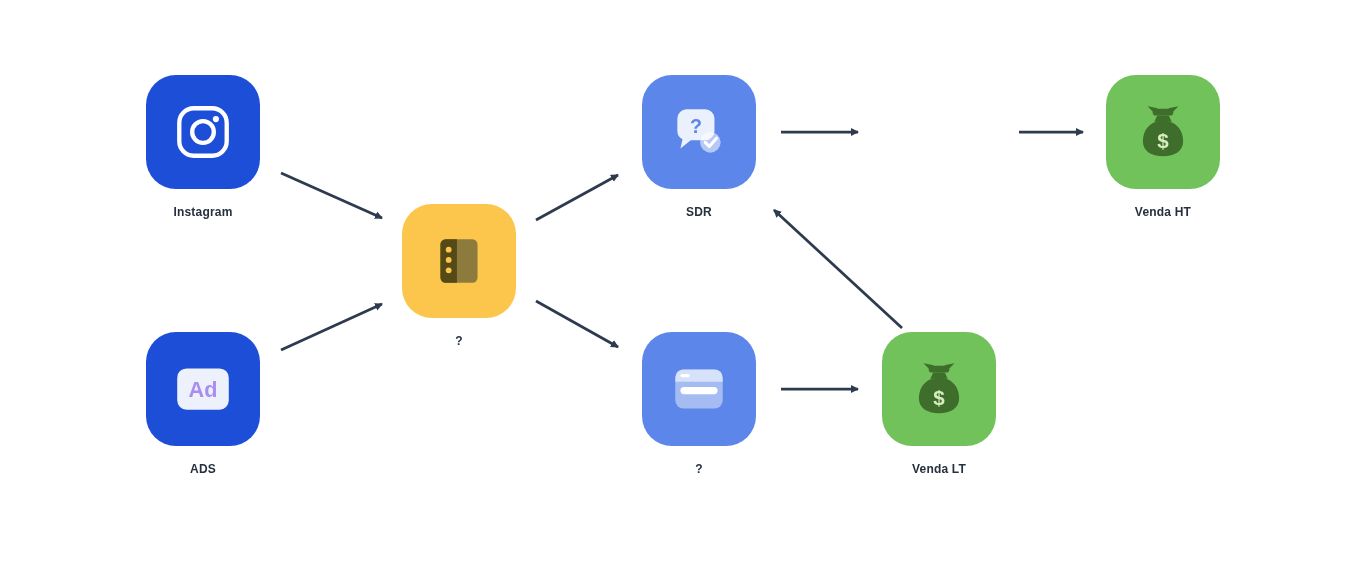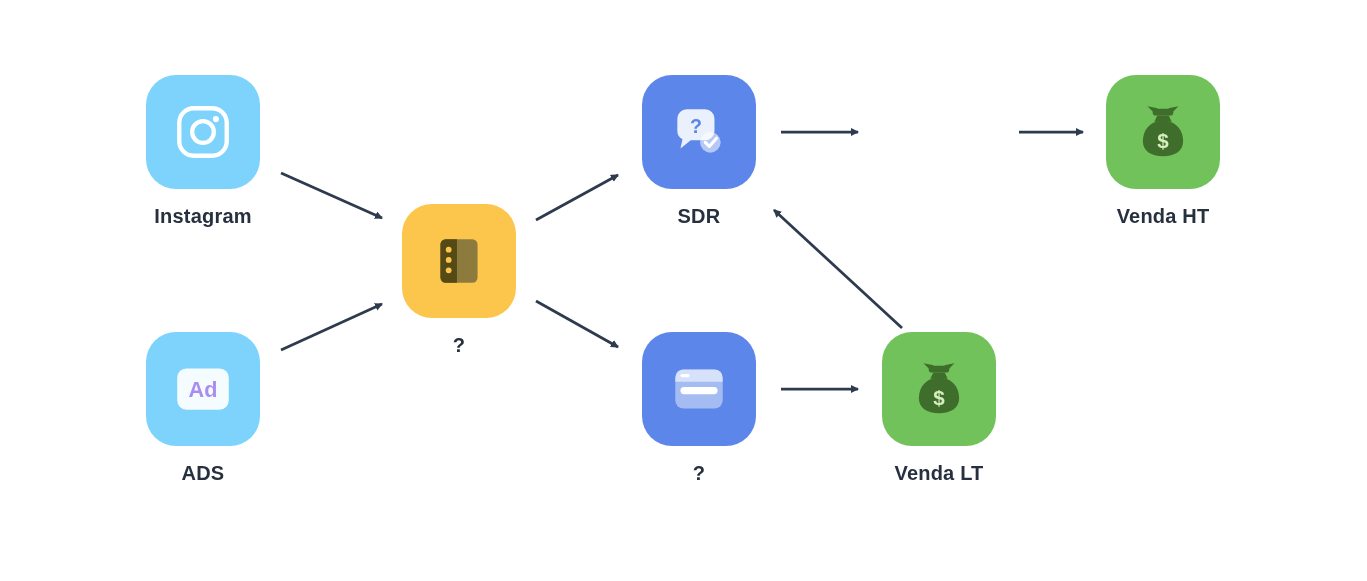--- a/index.html
+++ b/index.html
@@ -10,27 +10,27 @@
     font-family:"Liberation Sans", sans-serif;
     overflow:hidden;
   }
   .edges{position:absolute;left:0;top:0;width:1367px;height:581px;pointer-events:none;}
   .node{position:absolute;width:114px;text-align:center;}
   .tile{
     width:114px;height:114px;border-radius:30px;
     display:flex;align-items:center;justify-content:center;
     box-sizing:border-box;
   }
-  .tile.purple{background:#7dd3fc;justify-content:center;}
+  .tile.purple{background:#1d4ed8;justify-content:center;}
   .tile.yellow{background:#fcc64d;}
   .tile.blue{background:#5c86ea;}
   .tile.green{background:#71c25b;}
   .label{
     margin-top:16px;
-    font-size:20px;font-weight:700;color:#26303e;
+    font-size:12px;font-weight:700;color:#26303e;
     white-space:nowrap;
     letter-spacing:0.2px;
   }
 </style>
 </head>
 <body>
 
 <div class="canvas">
 
   <svg class="edges" viewBox="0 0 1367 581">

